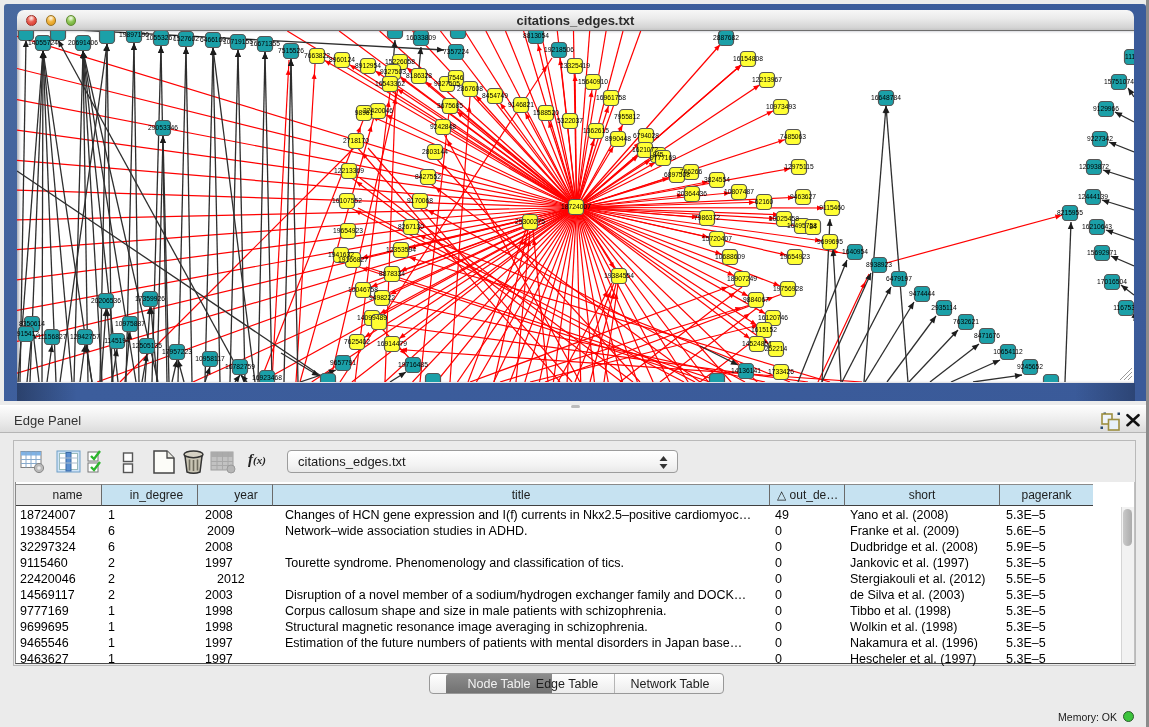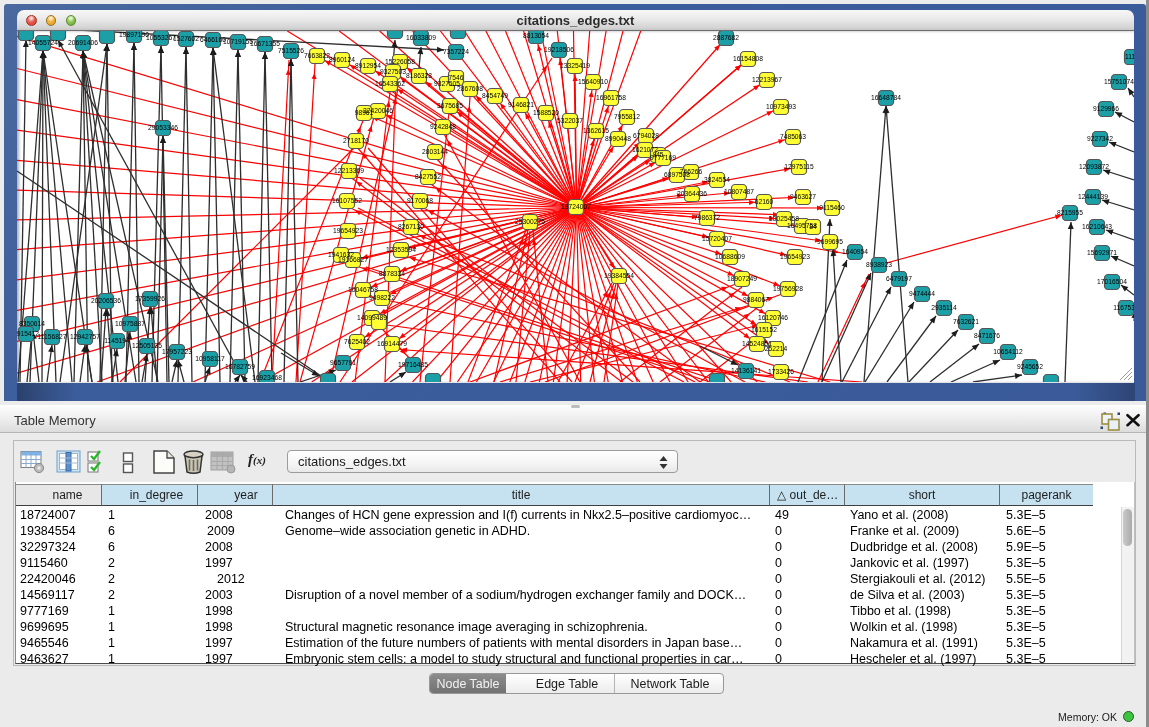--- a/index.html
+++ b/index.html
@@ -755,21 +755,21 @@
           <path d="M1107 349 L1115 341"></path>
           <path d="M1111 349 L1115 345"></path>
         </g>
       </svg>
     </div>
   <div style="position:absolute;left:13px;bottom:0;width:60px;height:18px;background:linear-gradient(to right,rgba(20,30,50,.45),rgba(20,30,50,0))"></div>
   <div style="position:absolute;right:11px;bottom:0;width:60px;height:18px;background:linear-gradient(to left,rgba(20,30,50,.35),rgba(20,30,50,0))"></div>
 </div>
 <div id="tp">
   <div id="tphead">
-      <span class="t">Table Memory</span>
+      <span class="t">Edge Panel</span>
     <span style="position:absolute;left:571px;top:-1px;width:9px;height:3px;border-radius:2px;background:#bdbdbd"></span>
 
     <svg style="position:absolute;left:1100px;top:6px" width="24" height="19">
       <rect x="3.5" y="0.5" width="2.5" height="2.5" fill="#26476b"></rect>
         <rect x="17.5" y="0.5" width="2.5" height="2.5" fill="#26476b"></rect>
       <rect x="0.5" y="14.5" width="2.5" height="2.5" fill="#26476b"></rect>
         <rect x="15.5" y="15.5" width="2.5" height="2.5" fill="#26476b"></rect>
       <rect x="2" y="2" width="10" height="10" fill="#eef4fb" stroke="#9d8f40" stroke-width="1.6"></rect>
       <rect x="8.5" y="7.5" width="10.5" height="10.5" fill="#e8f1fa" stroke="#9d8f40" stroke-width="1.6"></rect>
     </svg>
@@ -841,37 +841,38 @@
 <span style="left:205px">2008</span>
     <span style="left:285px">Changes of HCN gene expression and I(f) currents in Nkx2.5–positive cardiomyoc…</span>
 <span style="left:775px">49</span>
     <span style="left:850px">Yano et al. (2008)</span>
 <span style="left:1006px">5.3E–5</span>
   </div>
 <div class="row" style="top:523px">
 <span style="left:20px">19384554</span>
     <span style="left:108px">6</span>
 <span style="left:207px">2009</span>
-    <span style="left:285px">Genome–wide association genetic in ADHD.</span>
+    <span style="left:285px">Network–wide association studies in ADHD.</span>
 <span style="left:775px">0</span>
     <span style="left:850px">Franke et al. (2009)</span>
 <span style="left:1006px">5.6E–5</span>
   </div>
 <div class="row" style="top:539px">
 <span style="left:20px">32297324</span>
     <span style="left:108px">6</span>
 <span style="left:205px">2008</span>
 <span style="left:775px">0</span>
     <span style="left:850px">Dudbridge et al. (2008)</span>
 <span style="left:1006px">5.9E–5</span>
   </div>
 <div class="row" style="top:555px">
 <span style="left:20px">9115460</span>
     <span style="left:108px">2</span>
 <span style="left:205px">1997</span>
+    <span style="left:285px">Tourette syndrome. Phenomenology and classification of tics.</span>
 <span style="left:775px">0</span>
     <span style="left:850px">Jankovic et al. (1997)</span>
 <span style="left:1006px">5.3E–5</span>
   </div>
 <div class="row" style="top:571px">
 <span style="left:20px">22420046</span>
     <span style="left:108px">2</span>
 <span style="left:217px">2012</span>
 <span style="left:775px">0</span>
     <span style="left:850px">Stergiakouli et al. (2012)</span>
@@ -883,54 +884,54 @@
 <span style="left:205px">2003</span>
     <span style="left:285px">Disruption of a novel member of a sodium/hydrogen exchanger family and DOCK…</span>
 <span style="left:775px">0</span>
     <span style="left:850px">de Silva et al. (2003)</span>
 <span style="left:1006px">5.3E–5</span>
   </div>
 <div class="row" style="top:603px">
 <span style="left:20px">9777169</span>
     <span style="left:108px">1</span>
 <span style="left:205px">1998</span>
+    <span style="left:285px">Corpus callosum shape and size in male patients with schizophrenia.</span>
 <span style="left:775px">0</span>
     <span style="left:850px">Tibbo et al. (1998)</span>
 <span style="left:1006px">5.3E–5</span>
   </div>
 <div class="row" style="top:619px">
 <span style="left:20px">9699695</span>
     <span style="left:108px">1</span>
 <span style="left:205px">1998</span>
     <span style="left:285px">Structural magnetic resonance image averaging in schizophrenia.</span>
 <span style="left:775px">0</span>
     <span style="left:850px">Wolkin et al. (1998)</span>
 <span style="left:1006px">5.3E–5</span>
   </div>
 <div class="row" style="top:635px">
 <span style="left:20px">9465546</span>
     <span style="left:108px">1</span>
 <span style="left:205px">1997</span>
     <span style="left:285px">Estimation of the future numbers of patients with mental disorders in Japan base…</span>
 <span style="left:775px">0</span>
-    <span style="left:850px">Nakamura et al. (1991)</span>
+    <span style="left:850px">Nakamura et al. (1996)</span>
 <span style="left:1006px">5.3E–5</span>
   </div>
 <div class="row" style="top:651px">
 <span style="left:20px">9463627</span>
     <span style="left:108px">1</span>
 <span style="left:205px">1997</span>
-    <span style="left:285px">Embryonic stem cells: a model to study structural and functional properties in car…</span>
 <span style="left:775px">0</span>
     <span style="left:850px">Hescheler et al. (1997)</span>
 <span style="left:1006px">5.3E–5</span>
   </div>
 
 <div style="position:absolute;left:1121px;top:507px;width:13px;height:156px;background:#f2f2f2;border-left:1px solid #d5d5d5"></div>
 <div style="position:absolute;left:1123px;top:509px;width:9px;height:37px;background:linear-gradient(to right,#c9c9c9,#ababab);border-radius:5px"></div>
 
 <div id="tabs">
-  <span class="seg" style="left:0;width:76px;background:linear-gradient(#8c8c8c,#6f6f6f);color:#f2f2f2;border-radius:3px 0 0 3px">Node Table</span>
+  <span class="seg" style="left:16px;width:106px;background:linear-gradient(#8c8c8c,#6f6f6f);color:#f2f2f2;border-radius:3px 0 0 3px">Node Table</span>
   <span class="seg" style="left:90px;width:94px">Edge Table</span>
   <span class="seg" style="left:184px;width:111px;border-left:1px solid #b5b5b5">Network Table</span>
 </div>
 <div id="mem">Memory: OK</div>
 <div id="memdot"></div>
 <div id="rstrip"></div>
 </body></html>

